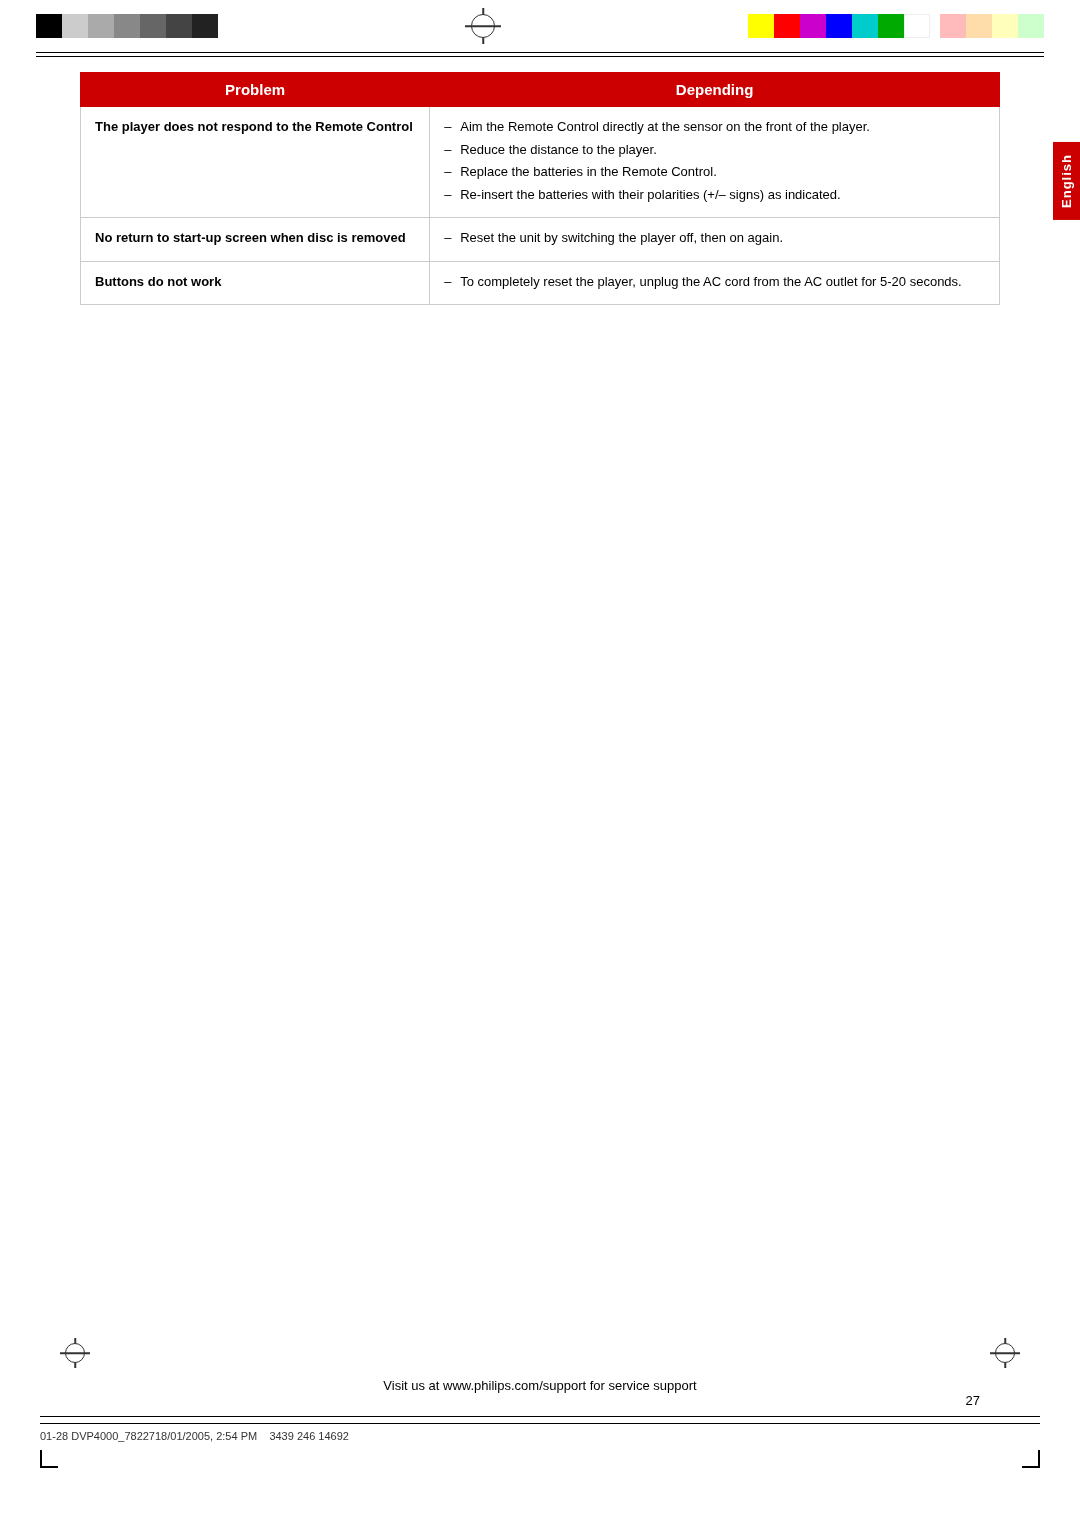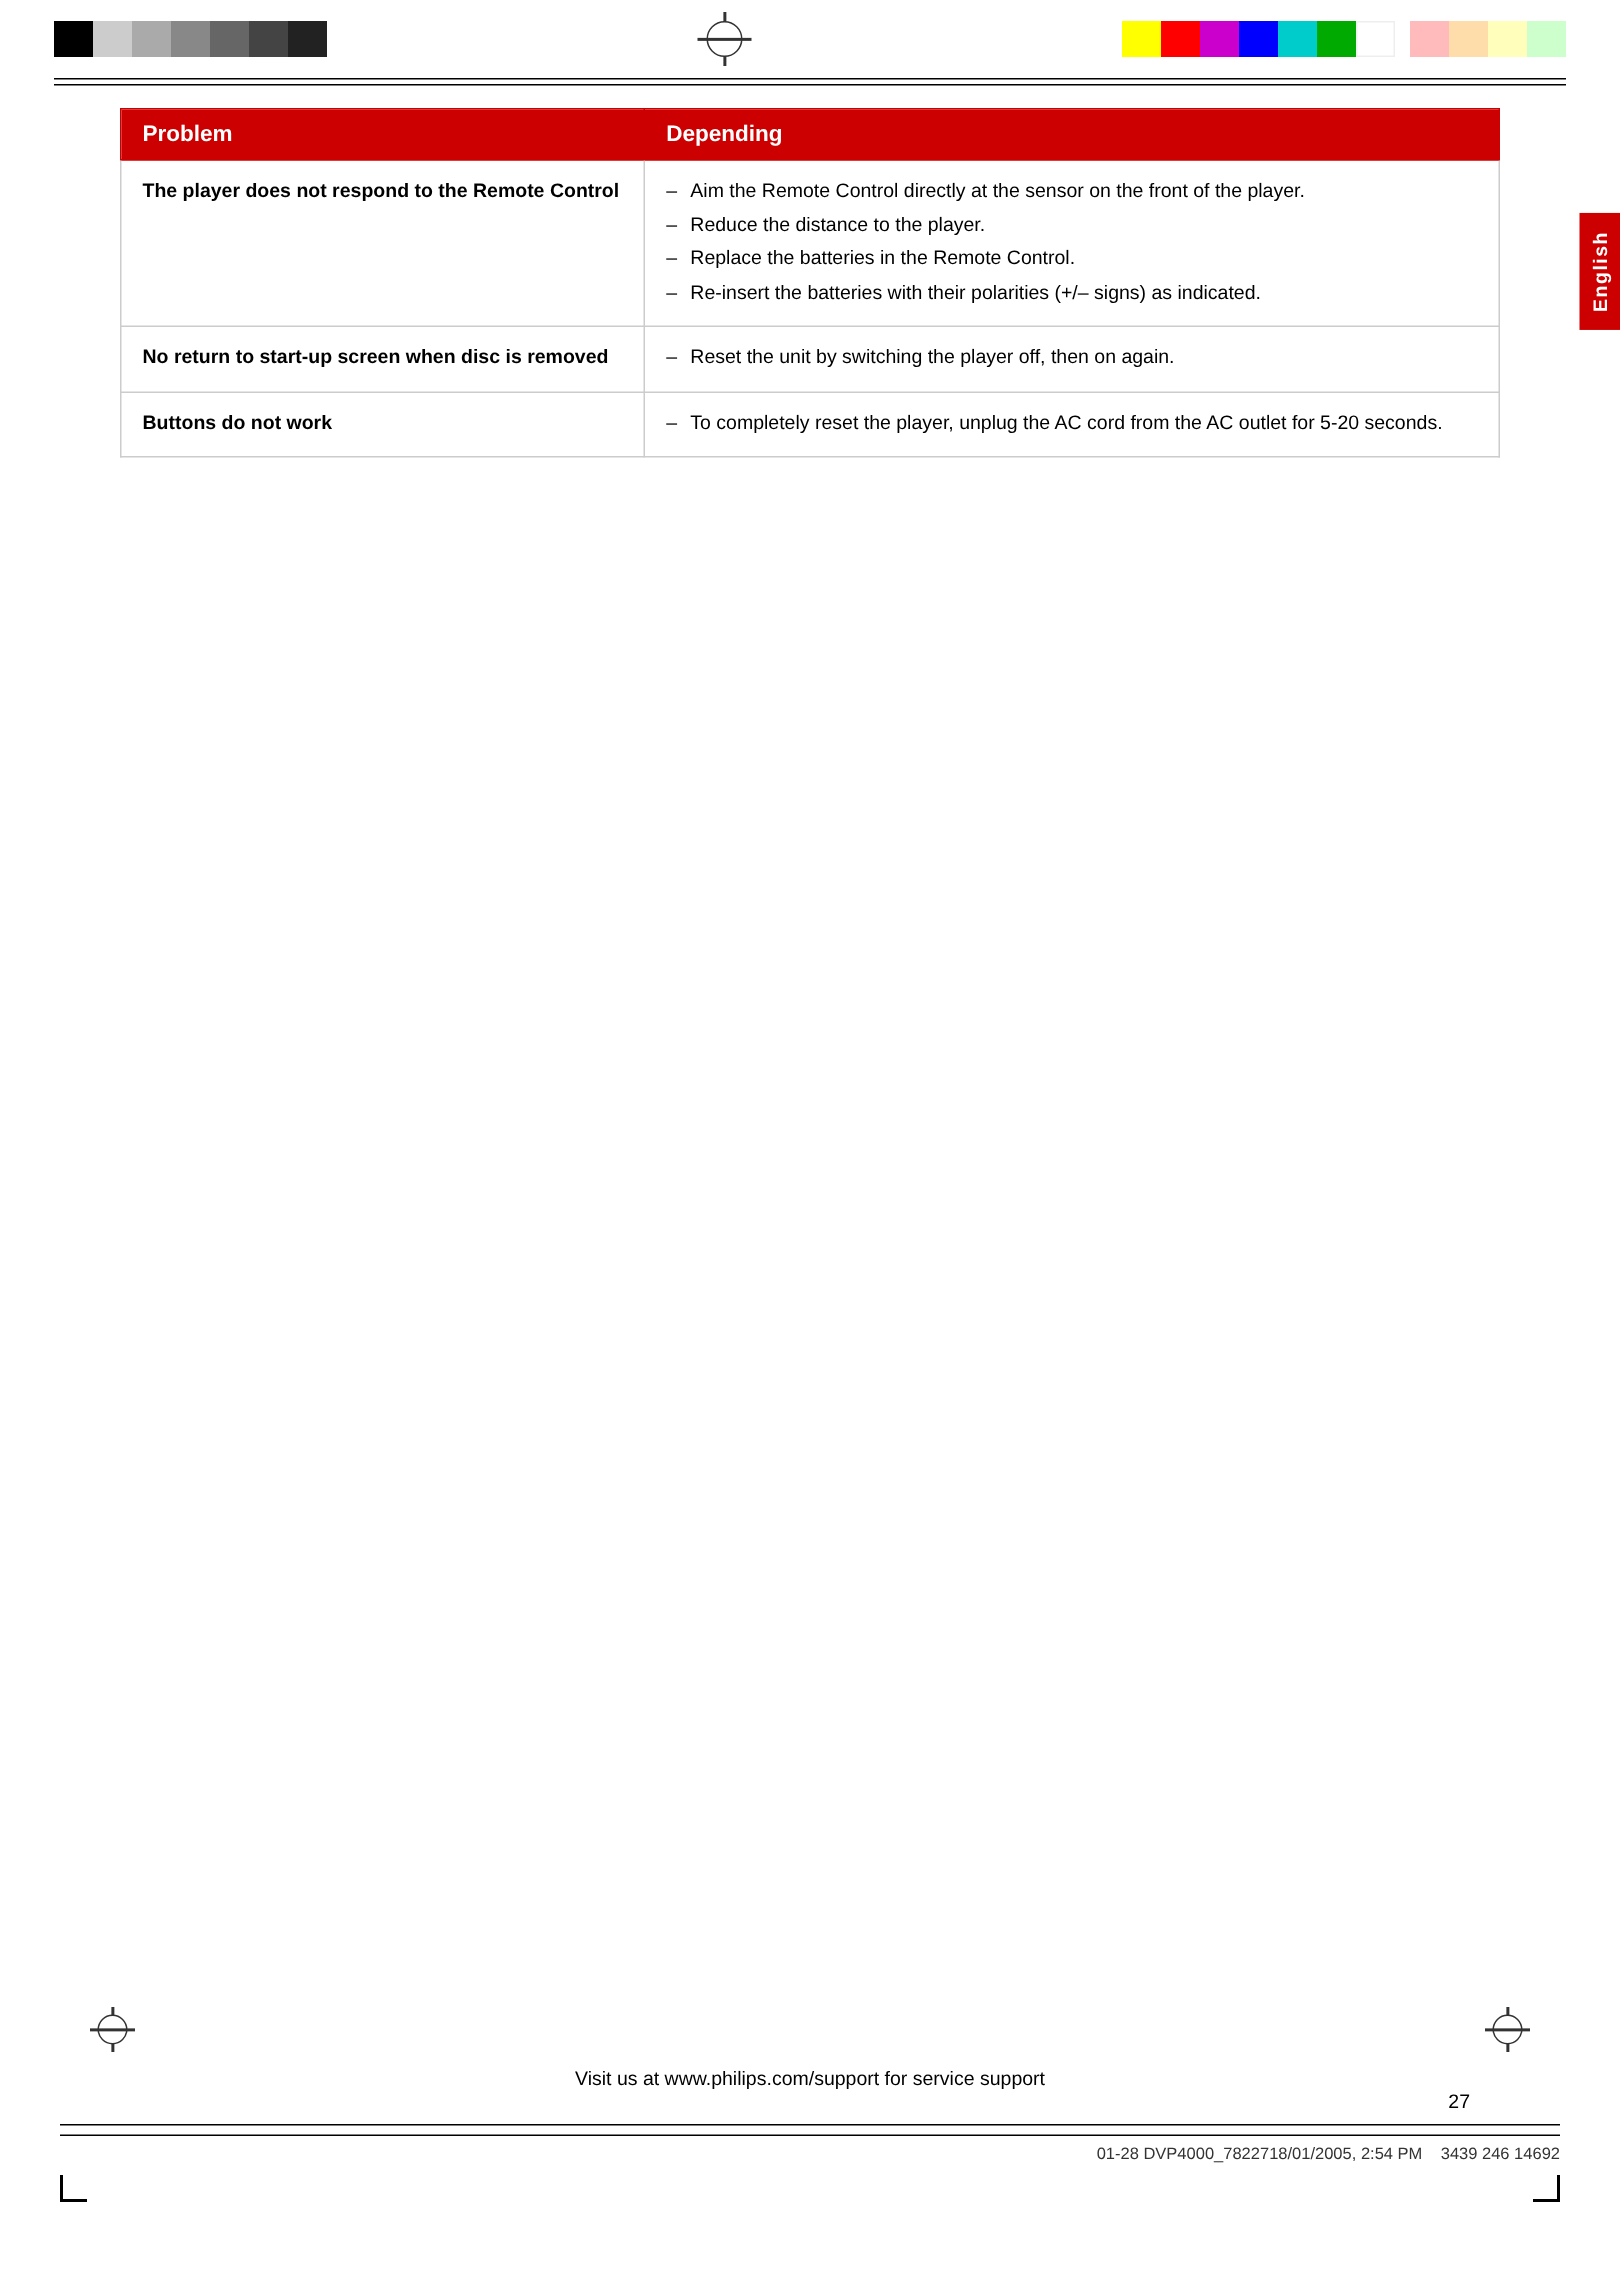--- a/index.html
+++ b/index.html
@@ -61,24 +61,24 @@
     
     .trouble-table {
       width: 100%;
       border-collapse: collapse;
       margin-bottom: 30px;
     }
 
     .trouble-table thead tr th {
       background: #cc0000;
       color: #ffffff;
-      padding: 8px 14px;
+      padding: 8px 4px;
       font-size: 15px;
       font-weight: bold;
-      text-align: left;
+      text-align: center;
       border: 1px solid #cc0000;
     }
 
     .trouble-table thead tr th:first-child {
       width: 38%;
     }
 
     .trouble-table thead tr th:last-child {
       width: 62%;
     }
@@ -137,21 +137,21 @@
 
     .page-number {
       text-align: right;
       font-size: 13px;
       padding-right: 60px;
       margin-bottom: 8px;
     }
 
     .footer-meta {
       display: flex;
-      justify-content: flex-end;
+      justify-content: flex-start;
       align-items: center;
       font-size: 11px;
       color: #333;
       border-top: 1px solid #000;
       padding-top: 6px;
     }
 
     .color-bars-row {
       display: flex;
       align-items: center;

